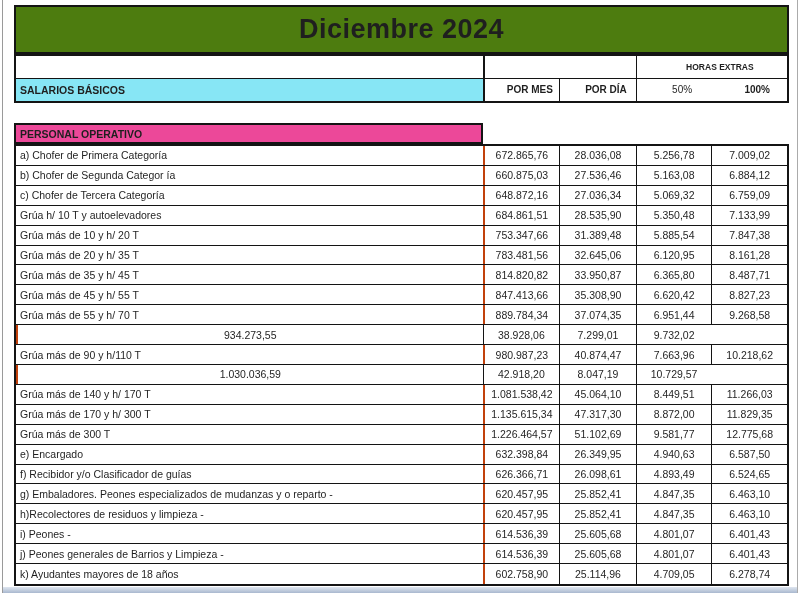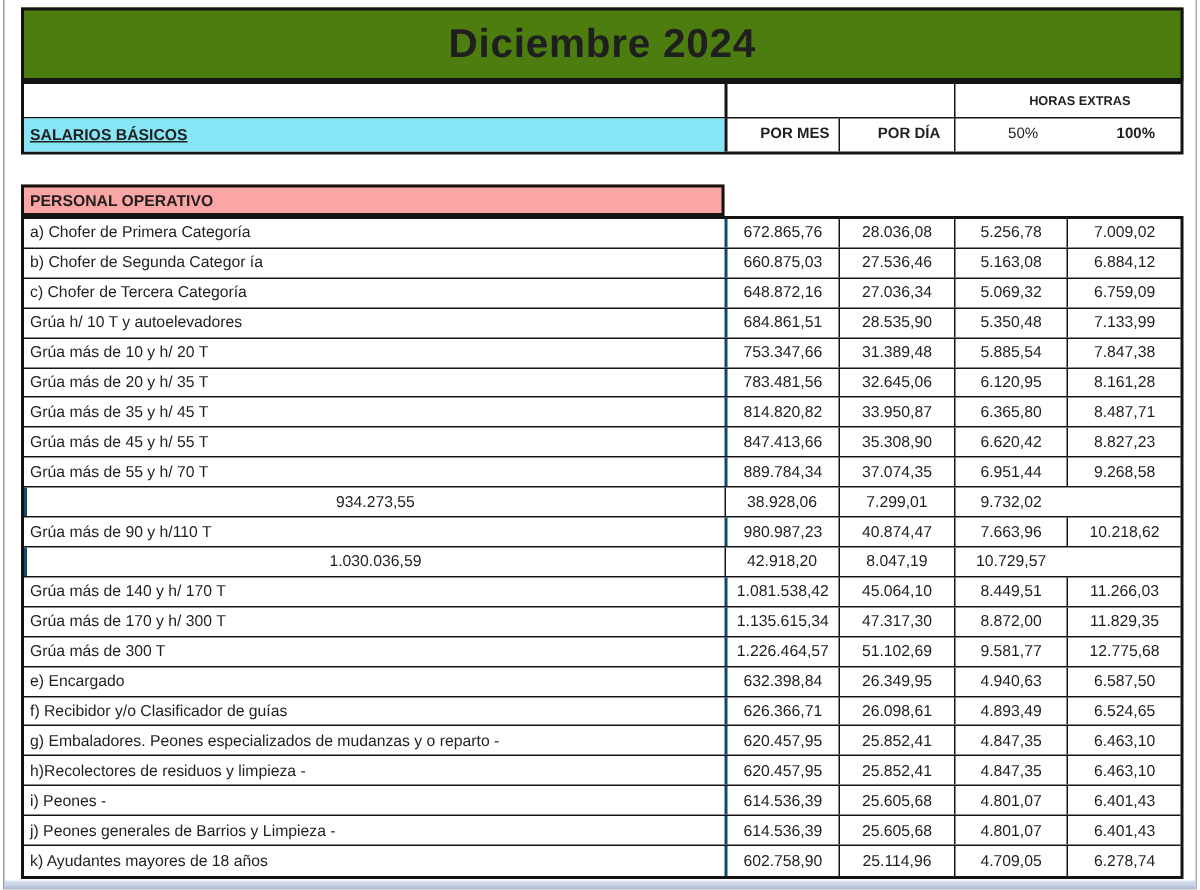--- a/index.html
+++ b/index.html
@@ -32,53 +32,53 @@
     grid-template-columns:469fr 77fr 77fr 76fr 76fr;
     grid-template-rows:25fr 24fr;
     background:#ffffff;
   }
   .hcell{display:flex;align-items:center;box-sizing:border-box;overflow:hidden;padding-left:16px;}
   .hc-empty-label{grid-column:1;grid-row:1;border-bottom:1px solid #141414;}
   .hc-empty-mid{grid-column:2 / span 2;grid-row:1;border-left:2px solid #141414;border-bottom:1px solid #141414;}
   .hc-horas{grid-column:4 / span 2;grid-row:1;border-left:1px solid #141414;border-bottom:1px solid #141414;
     justify-content:center;font-size:8.5px;font-weight:bold;}
   .hc-salarios{grid-column:1;grid-row:2;background:#87e6f5;padding-left:4px;
-    font-size:10.5px;font-weight:bold;text-decoration:underline;}
+    font-size:10.5px;font-weight:bold;}
   .hc-pormes{grid-column:2;grid-row:2;border-left:2px solid #141414;justify-content:center;
     font-size:10px;font-weight:bold;}
   .hc-pordia{grid-column:3;grid-row:2;border-left:1px solid #141414;justify-content:center;
     font-size:10px;font-weight:bold;}
   .hc-50{grid-column:4;grid-row:2;border-left:1px solid #141414;justify-content:center;
     font-size:10px;font-weight:normal;}
   .hc-100{grid-column:5;grid-row:2;justify-content:center;font-size:10px;font-weight:bold;}
 
   
   .po-box{
     position:absolute;left:14px;top:123px;width:469px;height:21px;
-    background:#fca5a5;border:2px solid #141414;box-sizing:border-box;
+    background:#ec4899;border:2px solid #141414;box-sizing:border-box;
     display:flex;align-items:center;padding-left:4px;
     font-size:10.5px;font-weight:bold;
   }
 
   
   .data-table{
     position:absolute;left:14px;top:144px;width:775px;height:442px;
     border:2px solid #141414;box-sizing:border-box;
     display:grid;grid-auto-rows:1fr;background:#ffffff;
   }
   .drow{
     display:grid;grid-template-columns:469fr 77fr 77fr 76fr 76fr;
     border-bottom:1px solid #141414;box-sizing:border-box;
   }
   .drow:last-child{border-bottom:none;}
   .dcell{display:flex;align-items:center;box-sizing:border-box;overflow:hidden;
     font-size:10.5px;white-space:nowrap;}
   .dc-label{padding-left:4px;}
   .dc-num{justify-content:center;border-left:1px solid #141414;}
-  .dc-num.first{border-left:2px solid #0c4a6e;}
+  .dc-num.first{border-left:2px solid #c2410c;}
 </style>
 </head>
 <body>
 
 <div class="page">
 
   <div class="edge-left"></div>
   <div class="edge-right"></div>
 
   <div class="title-box">

